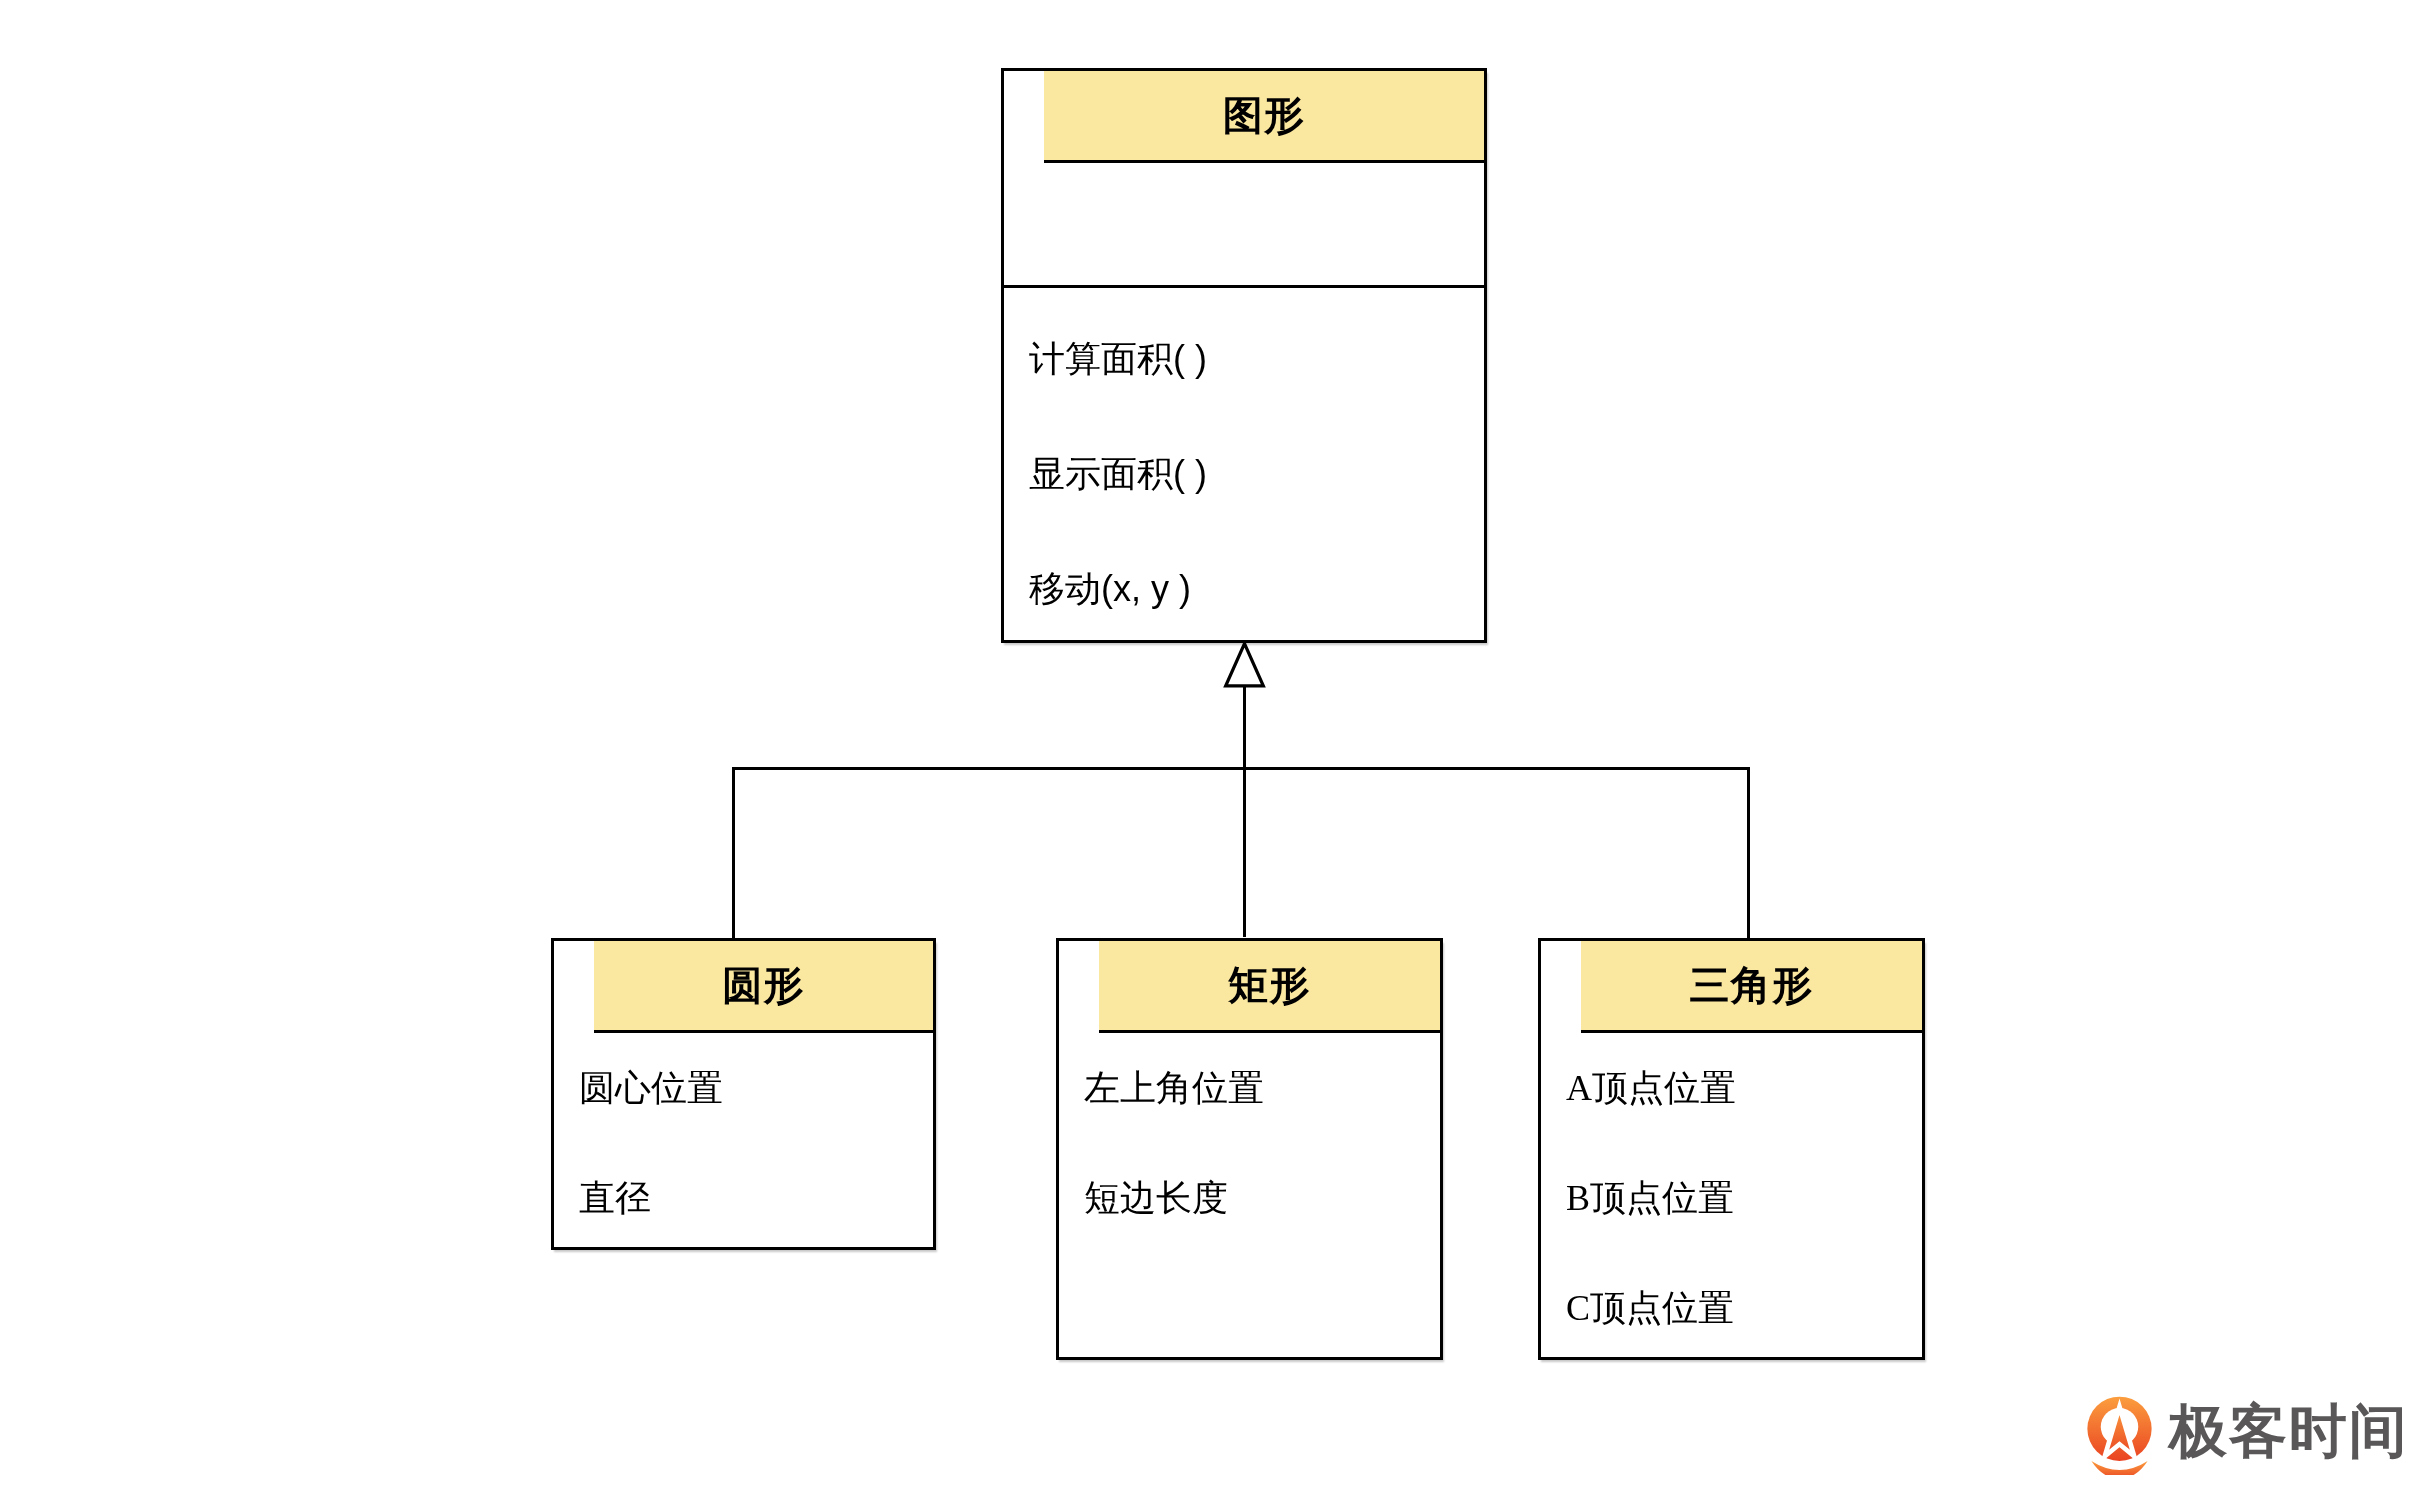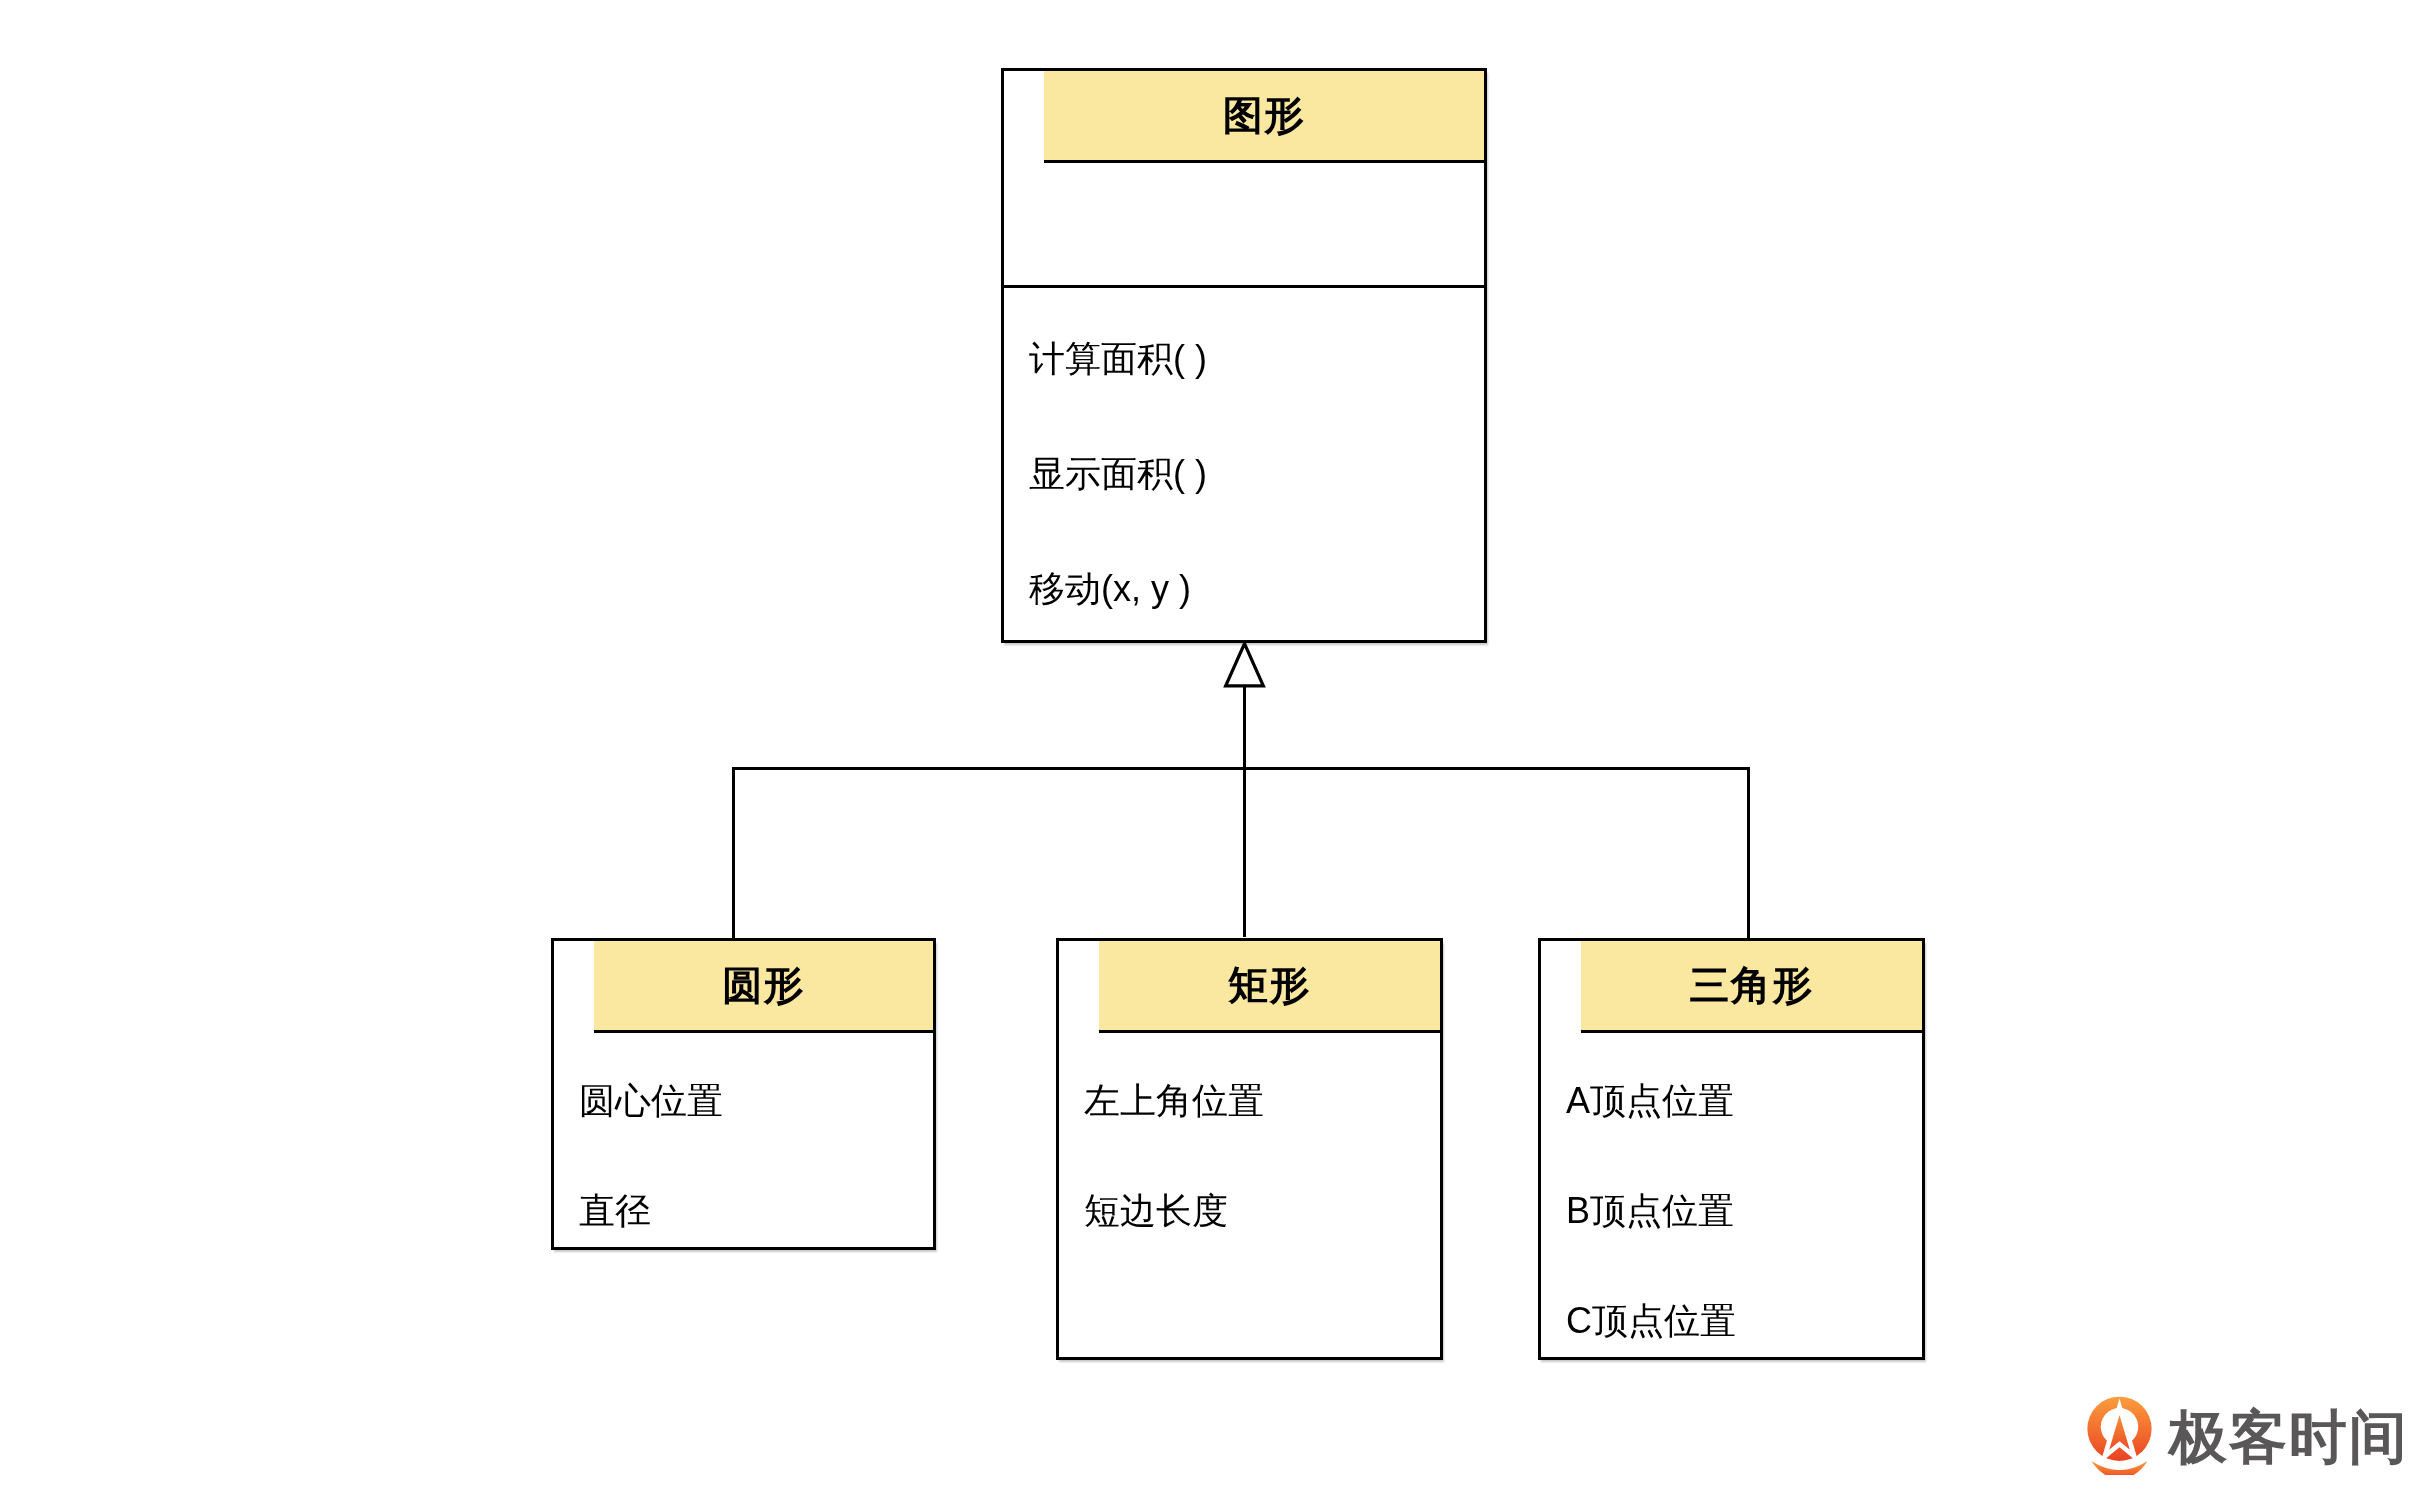--- a/index.html
+++ b/index.html
@@ -34,37 +34,37 @@
     flex: 0 0 125px;
     border-bottom: 3.2px solid #000000;
   }
   .uml-methods { flex: 1; padding-top: 14.3px; }
   .uml-methods .uml-row {
     height: 115px;
     display: flex; align-items: center;
     padding-left: 25px;
     font-size: 36px;
   }
-  .uml-attrs { flex: 1; padding-top: 13px; }
+  .uml-attrs { flex: 1; padding-top: 0; font-family: Liberation Serif, serif; }
   .uml-attrs .uml-row {
     height: 110px;
     display: flex; align-items: center;
     padding-left: 25px;
     font-size: 36px;
   }
 
   
   .edge { position: absolute; background: #000000; }
   .tri-arrow { position: absolute; }
 
   
   .logo {
     position: absolute;
     left: 2083px; top: 1396px;
-    display: flex; align-items: flex-end;
+    display: flex; align-items: center;
     gap: 13px;
   }
   .logo-icon { width: 73px; height: 79px; }
   .logo-text {
     font-size: 58px;
     font-weight: 600;
     color: #595757;
     letter-spacing: 1.9px;
     line-height: 1;
     padding-bottom: 9px;

